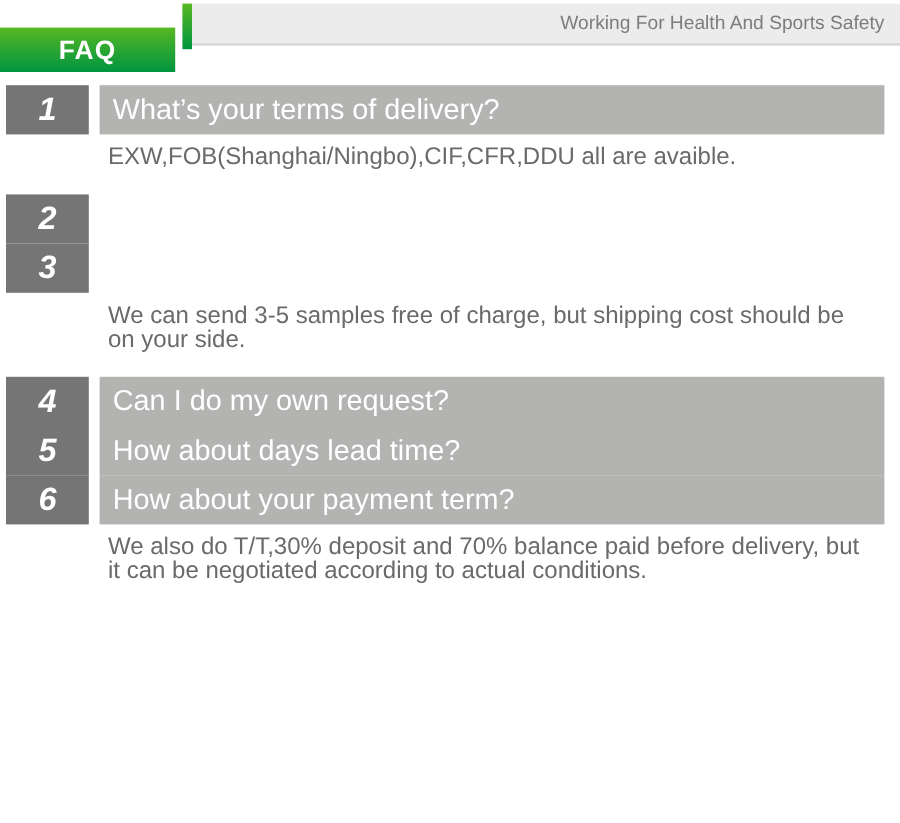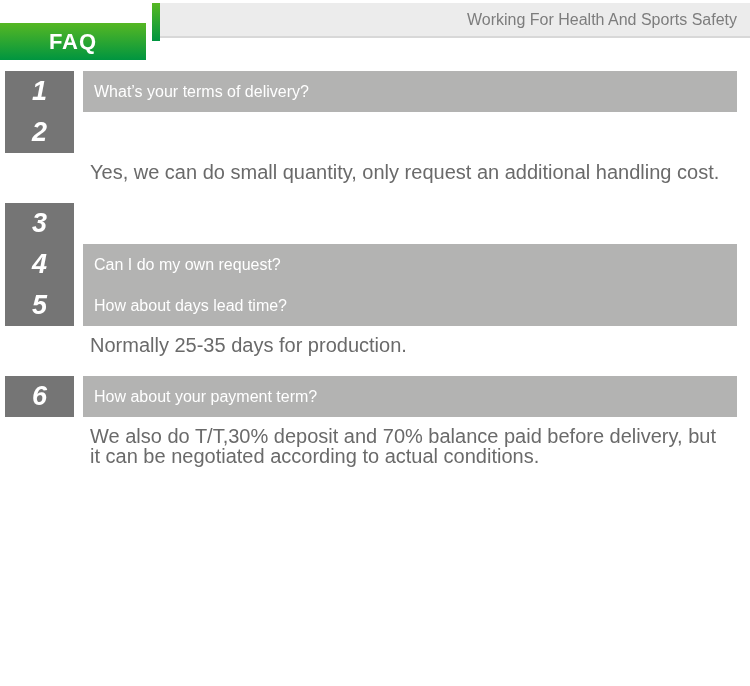--- a/index.html
+++ b/index.html
@@ -54,21 +54,21 @@
     color: #ffffff;
     font-weight: bold; font-style: italic; font-size: 27px;
     display: flex; align-items: center; justify-content: center;
   }
   .q-bar {
     flex: 1;
     margin-left: 9px;
     background: var(--question-bar-bg, #b3b3b2);
     display: flex; align-items: center;
     padding-left: 11px;
-    color: #ffffff; font-size: 16px;
+    color: #ffffff; font-size: 24px;
   }
   .answer {
     margin: 9px 22px 21px 90px;
     max-width: 638px;
     color: var(--answer-text, #6a6a6a);
     font-size: 20px; line-height: 20px;
   }
 </style>
 </head>
 <body>
@@ -87,52 +87,52 @@
 
   <div class="faq-list">
 
     <div class="faq-item">
       <div class="faq-row">
         <div class="num-box">1</div>
         <div class="q-bar">
           <span>What’s your terms of delivery?</span>
         </div>
       </div>
+      <div class="answer">EXW,FOB(Shanghai/Ningbo),CIF,CFR,DDU all are avaible.</div>
     </div>
 
     <div class="faq-item">
       <div class="faq-row">
         <div class="num-box">2</div>
       </div>
-      <div class="answer">Yes, we can do small quantity, only request an additional handling cost.</div>
     </div>
 
     <div class="faq-item">
       <div class="faq-row">
         <div class="num-box">3</div>
       </div>
+      <div class="answer">We can send 3-5 samples free of charge, but shipping cost should be on your side.</div>
     </div>
 
     <div class="faq-item">
       <div class="faq-row">
         <div class="num-box">4</div>
         <div class="q-bar">
           <span>Can I do my own request?</span>
         </div>
       </div>
     </div>
 
     <div class="faq-item">
       <div class="faq-row">
         <div class="num-box">5</div>
         <div class="q-bar">
           <span>How about days lead time?</span>
         </div>
       </div>
-      <div class="answer">Normally 25-35 days for production.</div>
     </div>
 
     <div class="faq-item">
       <div class="faq-row">
         <div class="num-box">6</div>
         <div class="q-bar">
           <span>How about your payment term?</span>
         </div>
       </div>
       <div class="answer">We also do T/T,30% deposit and 70% balance paid before delivery, but it can be negotiated according to actual conditions.</div>

